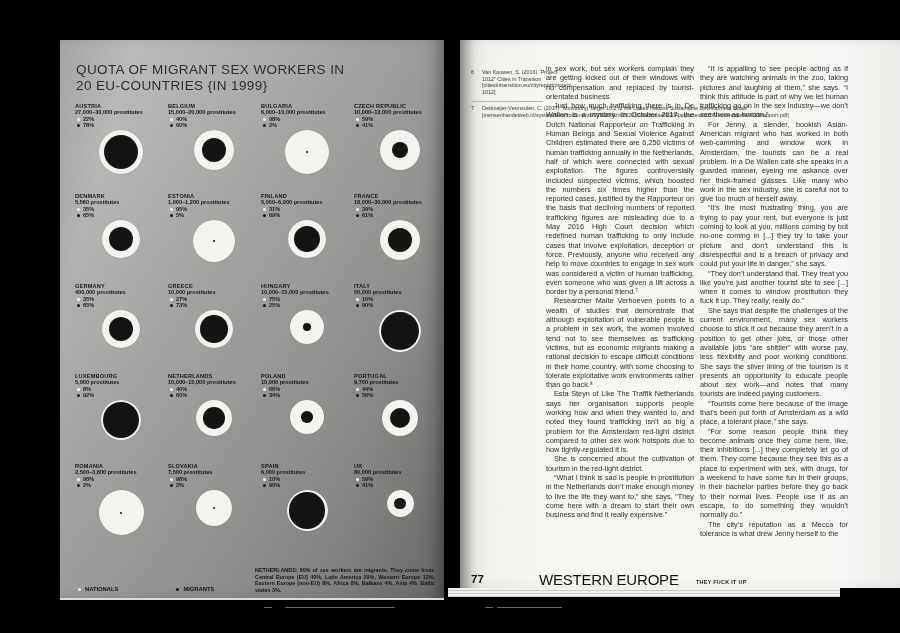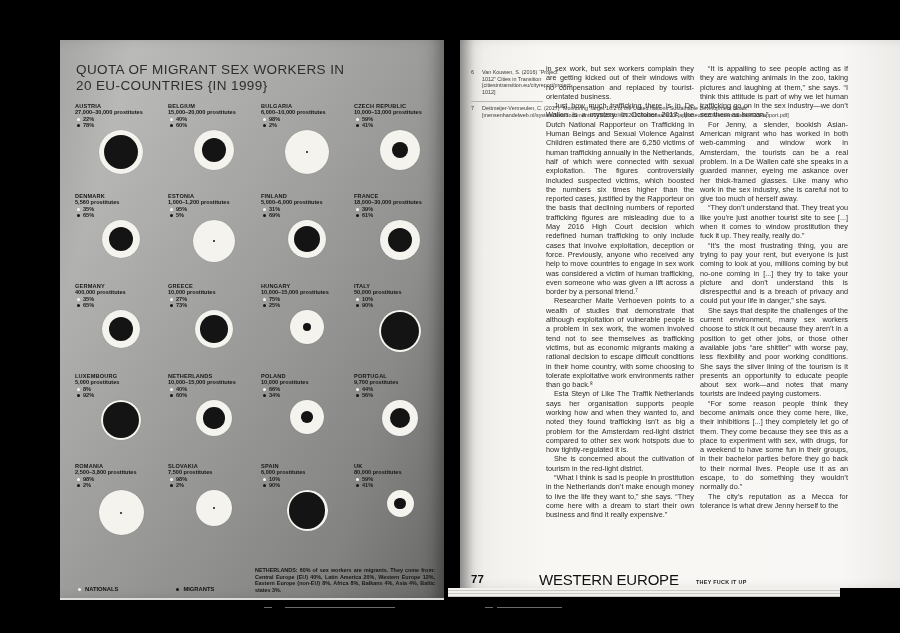--- a/index.html
+++ b/index.html
@@ -444,23 +444,24 @@
         <p class="cont">in sex work, but sex workers complain they are getting kicked out of their windows with no compensation and replaced by tourist-orientated business.</p>
         <p>Just how much trafficking there is in De Wallen is a mystery. In October 2017, the Dutch National Rapporteur on Trafficking in Human Beings and Sexual Violence Against Children estimated there are 6,250 victims of human trafficking annually in the Netherlands, half of which were connected with sexual exploitation. The figures controversially included suspected victims, which boosted the numbers six times higher than the reported cases, justified by the Rapporteur on the basis that declining numbers of reported trafficking figures are misleading due to a May 2016 High Court decision which redefined human trafficking to only include cases that involve exploitation, deception or force. Previously, anyone who received any help to move countries to engage in sex work was considered a victim of human trafficking, even someone who was given a lift across a border by a personal friend.⁷</p>
         <p>Researcher Maite Verhoeven points to a wealth of studies that demonstrate that although exploitation of vulnerable people is a problem in sex work, the women involved tend not to see themselves as trafficking victims, but as economic migrants making a rational decision to escape difficult conditions in their home country, with some choosing to tolerate exploitative work environments rather than go back.⁸</p>
         <p>Esta Steyn of Like The Traffik Netherlands says her organisation supports people working how and when they wanted to, and noted they found trafficking isn’t as big a problem for the Amsterdam red-light district compared to other sex work hotspots due to how tightly-regulated it is.</p>
         <p>She is concerned about the cultivation of tourism in the red-light district.</p>
         <p>“What I think is sad is people in prostitution in the Netherlands don’t make enough money to live the life they want to,” she says. “They come here with a dream to start their own business and find it really expensive.”</p>
       </div>
     <div class="col col2">
         <p>“It is appalling to see people acting as if they are watching animals in the zoo, taking pictures and laughing at them,” she says. “I think this attitude is part of why we let human trafficking go on in the sex industry—we don’t see them as human.”</p>
         <p>For Jenny, a slender, bookish Asian-American migrant who has worked in both web-camming and window work in Amsterdam, the tourists can be a real problem. In a De Wallen café she speaks in a guarded manner, eyeing me askance over her thick-framed glasses. Like many who work in the sex industry, she is careful not to give too much of herself away.</p>
+        <p>“It’s the most frustrating thing, you are trying to pay your rent, but everyone is just coming to look at you, millions coming by but no-one coming in [...] they try to take your picture and don’t understand this is disrespectful and is a breach of privacy and could put your life in danger,” she says.</p>
         <p>“They don’t understand that. They treat you like you’re just another tourist site to see [...] when it comes to window prostitution they fuck it up. They really, really do.”</p>
-        <p>“It’s the most frustrating thing, you are trying to pay your rent, but everyone is just coming to look at you, millions coming by but no-one coming in [...] they try to take your picture and don’t understand this is disrespectful and is a breach of privacy and could put your life in danger,” she says.</p>
         <p>She says that despite the challenges of the current environment, many sex workers choose to stick it out because they aren’t in a position to get other jobs, or those other available jobs “are shittier” with worse pay, less flexibility and poor working conditions. She says the silver lining of the tourism is it presents an opportunity to educate people about sex work—and notes that many tourists are indeed paying customers.</p>
+        <p>“Tourists come here because of the image that’s been put forth of Amsterdam as a wild place, a tolerant place,” she says.</p>
         <p>“For some reason people think they become animals once they come here, like, their inhibitions [...] they completely let go of them. They come because they see this as a place to experiment with sex, with drugs, for a weekend to have some fun in their groups, in their bachelor parties before they go back to their normal lives. People use it as an escape, to do something they wouldn’t normally do.”</p>
         <p>The city’s reputation as a Mecca for tolerance is what drew Jenny herself to the</p>
       </div>
     <div class="footer77">77</div>
     <div class="footer-section">WESTERN EUROPE</div>
     <div class="footer-head">THEY FUCK IT UP</div>
   </div>
 
   <div class="sheets"></div>
   <div class="mark" style="left:264px;top:607px;width:8px;"></div>

